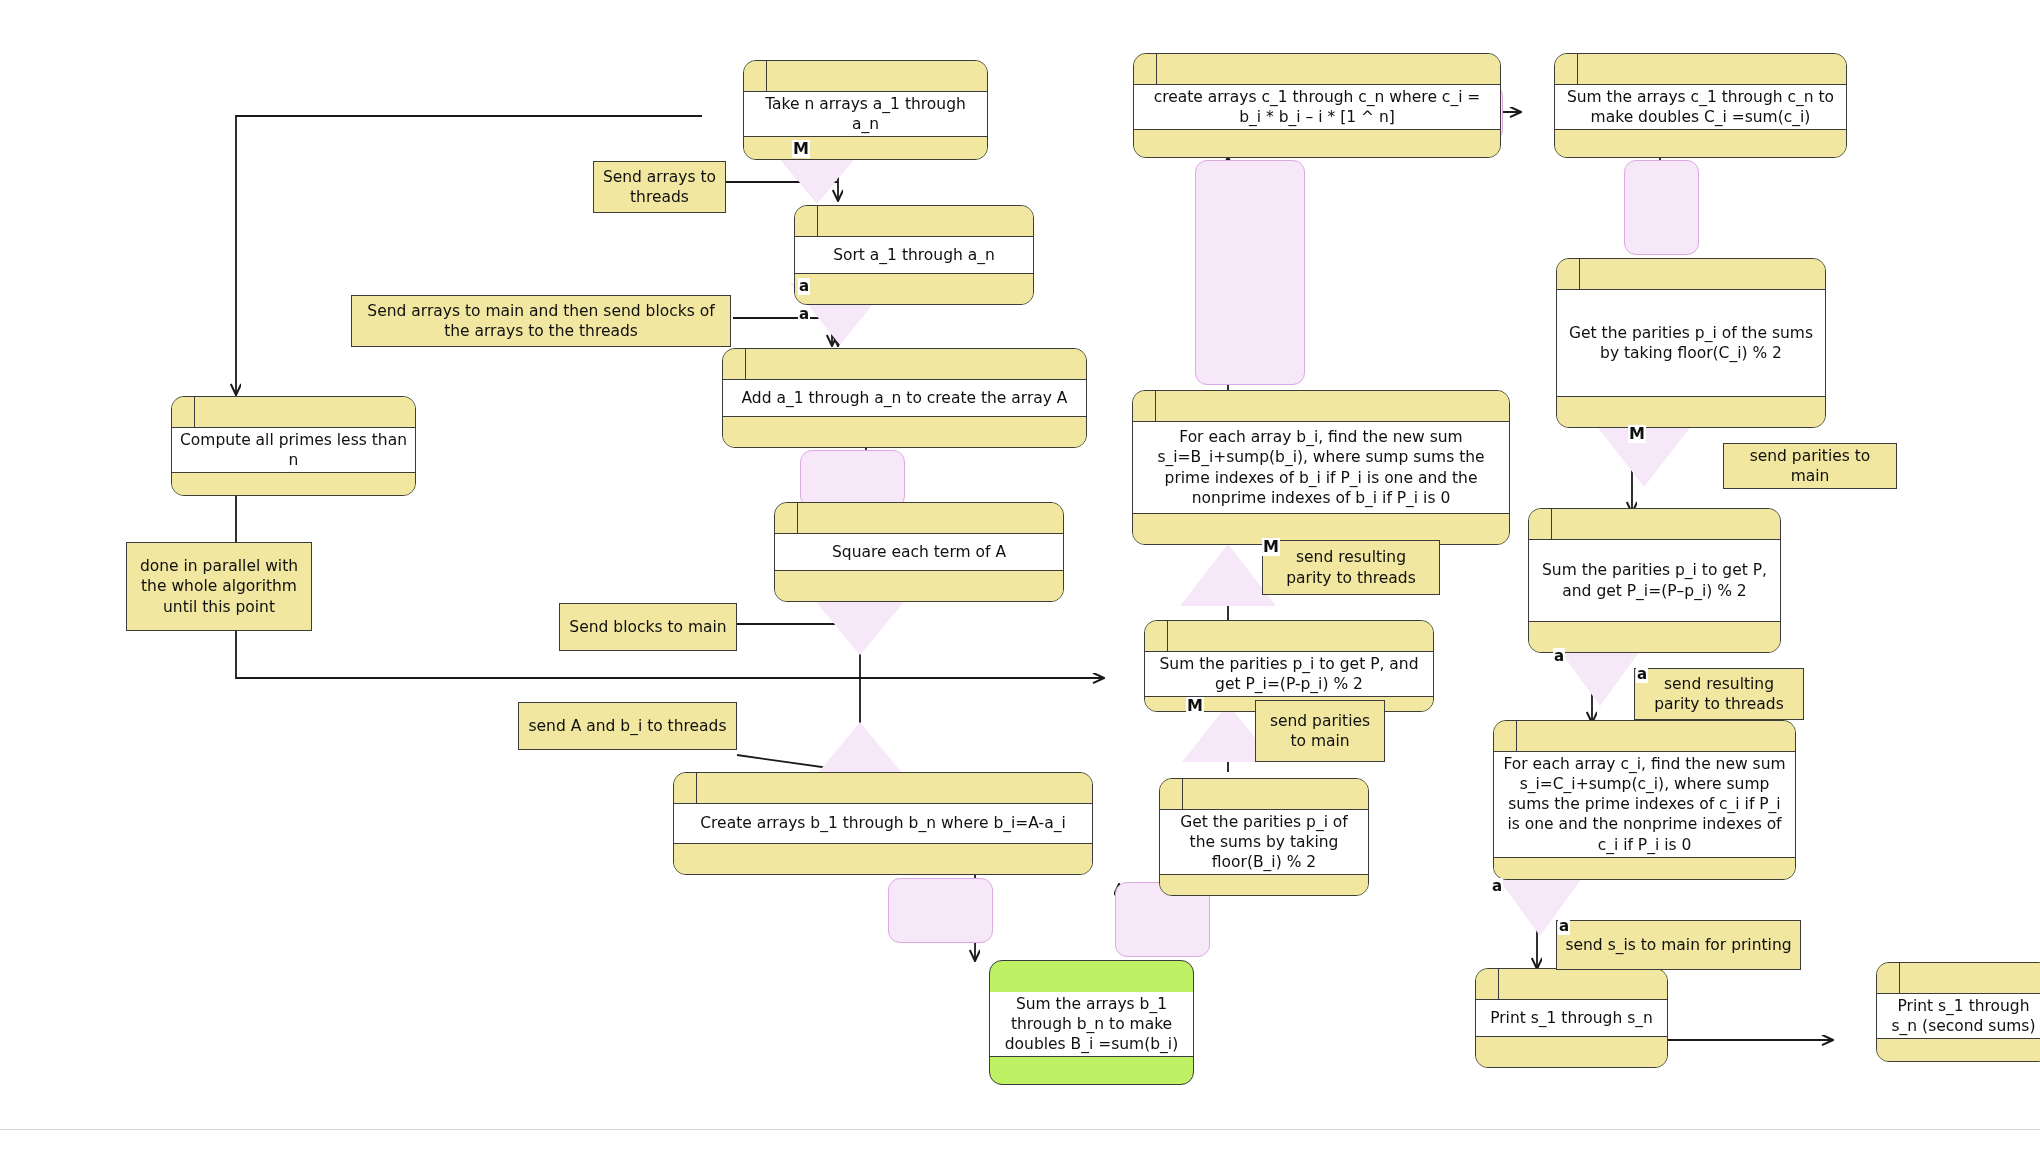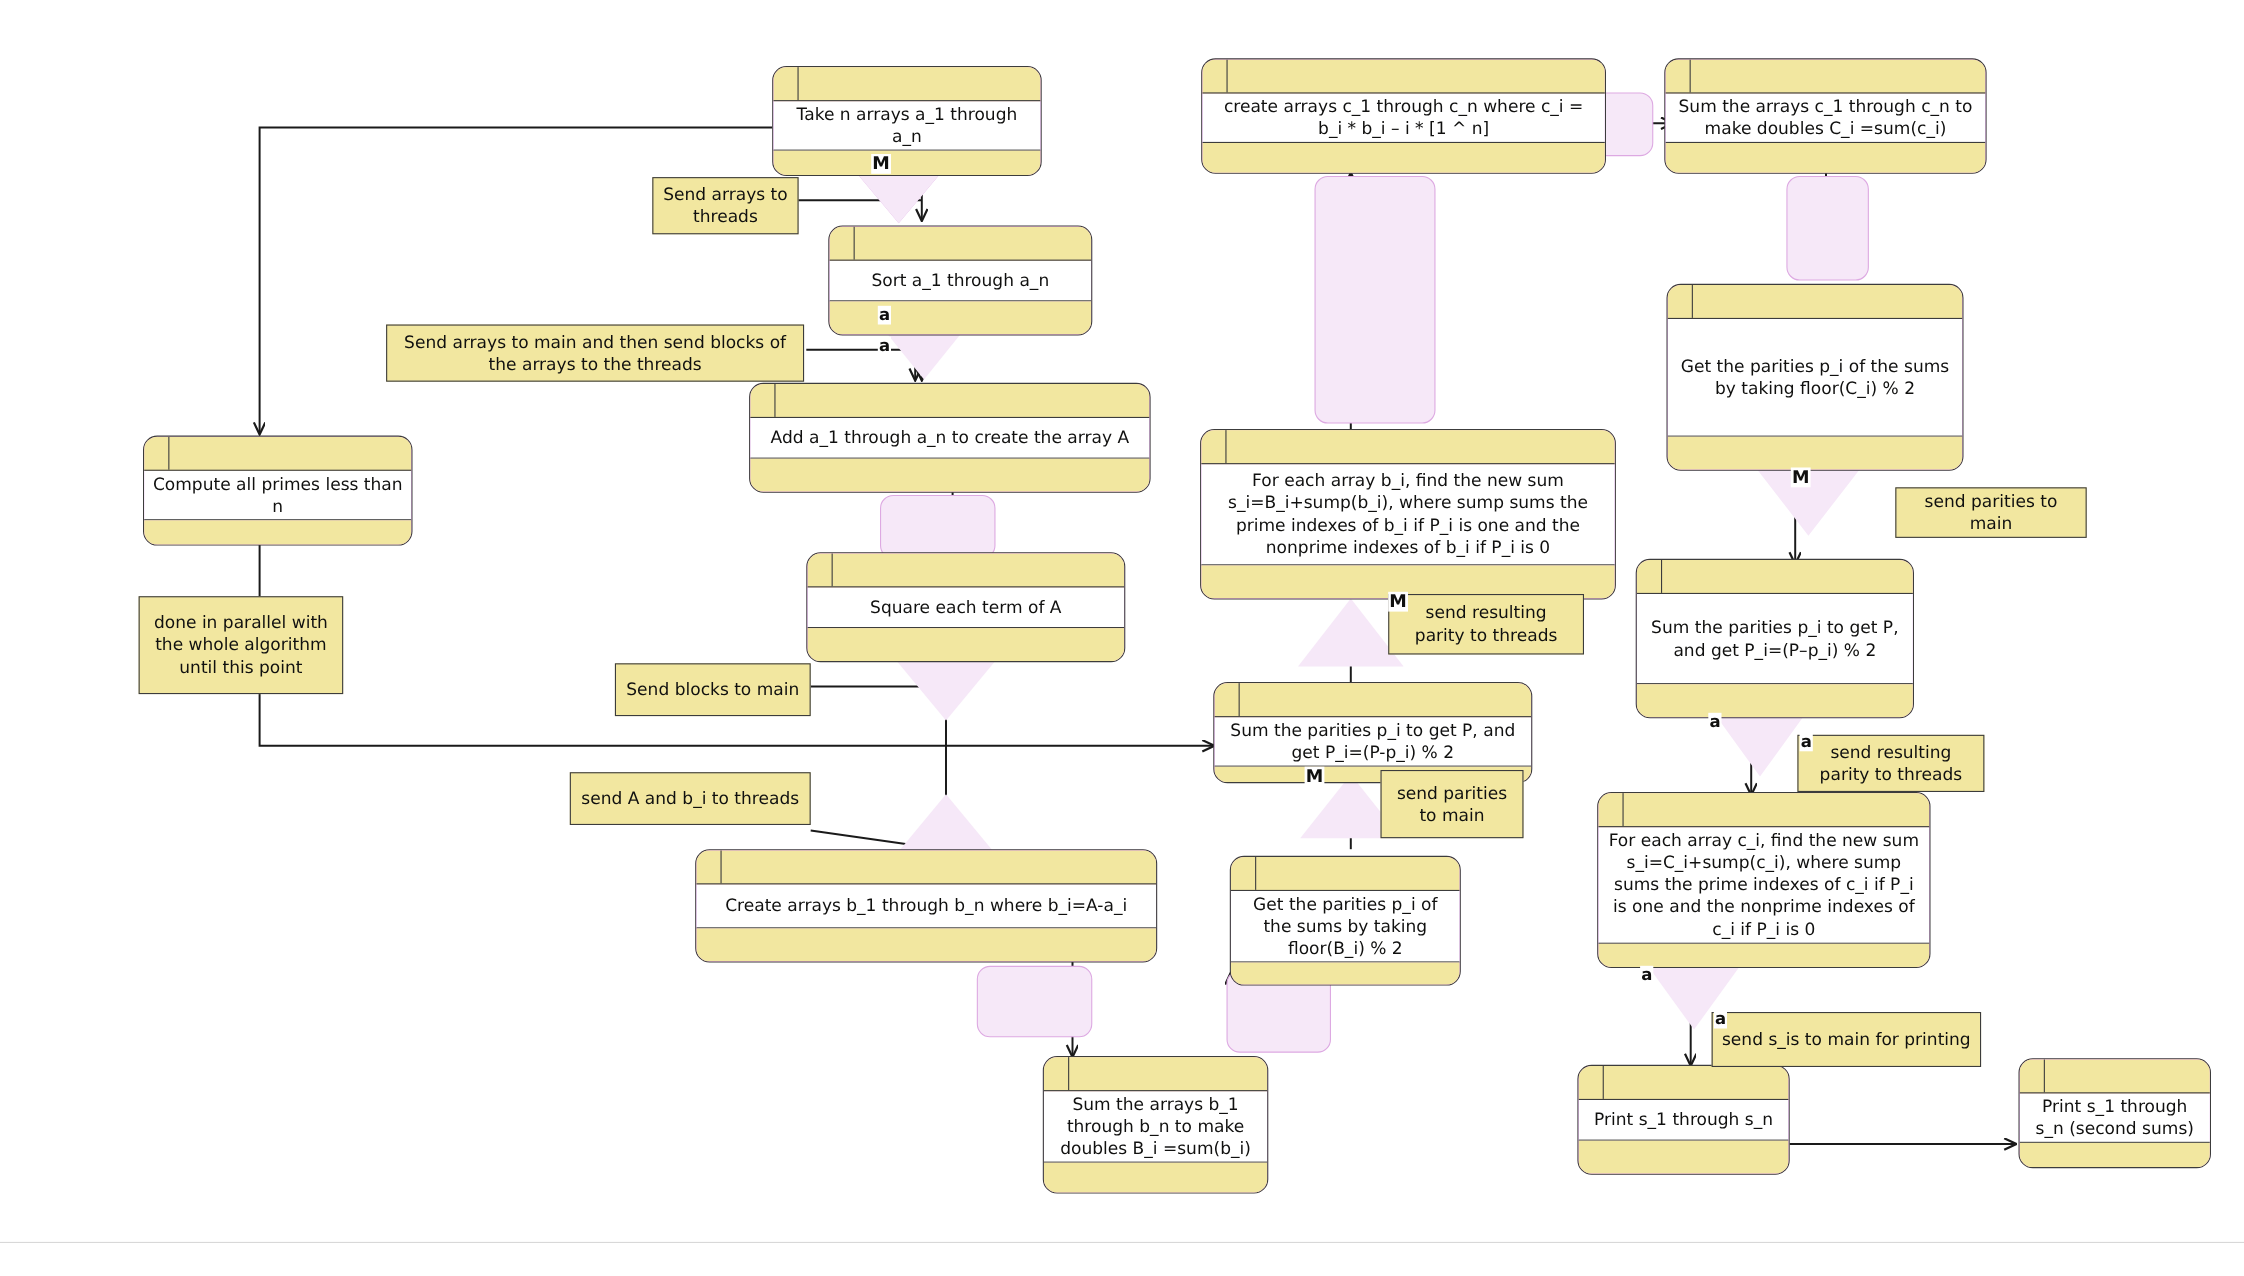--- a/index.html
+++ b/index.html
@@ -21,24 +21,25 @@
     position: absolute; left: 0; top: 0;
     width: 2040px; height: 1160px;
     pointer-events: none;
   }
   
   .node {
     position: absolute;
     box-sizing: border-box;
     border: 1.6px solid #3c3c3c;
     border-radius: 13px;
-    background: #f0abfc;
+    background: #bef264;
     overflow: hidden;
     display: flex;
     flex-direction: column;
+    margin-left: 41px;
   }
   .node .band-top {
     height: 30px;
     background: #f2e7a0;
     border-bottom: 1.4px solid #3c3c3c;
     position: relative;
     flex: 0 0 auto;
   }
   .node .band-top::after {
     content: "";
@@ -221,21 +222,21 @@
     <div class="body">Square each term of A</div>
     <div class="band-bot"></div>
   </div>
 
   <div class="node" style="left:632px;top:772px;width:420px;height:103px;">
     <div class="band-top"></div>
     <div class="body">Create arrays b_1 through b_n where b_i=A-a_i</div>
     <div class="band-bot"></div>
   </div>
 
-  <div class="node" style="left:948px;top:960px;width:205px;height:125px;">
+  <div class="node" style="left:948px;top:960px;width:205px;height:125px;align-items:flex-end;">
     <div class="band-top"></div>
     <div class="body">Sum the arrays b_1 through b_n to make doubles B_i =sum(b_i)</div>
     <div class="band-bot"></div>
   </div>
 
   <div class="node" style="left:130px;top:396px;width:245px;height:100px;">
     <div class="band-top"></div>
     <div class="body">Compute all primes less than n</div>
     <div class="band-bot"></div>
   </div>

